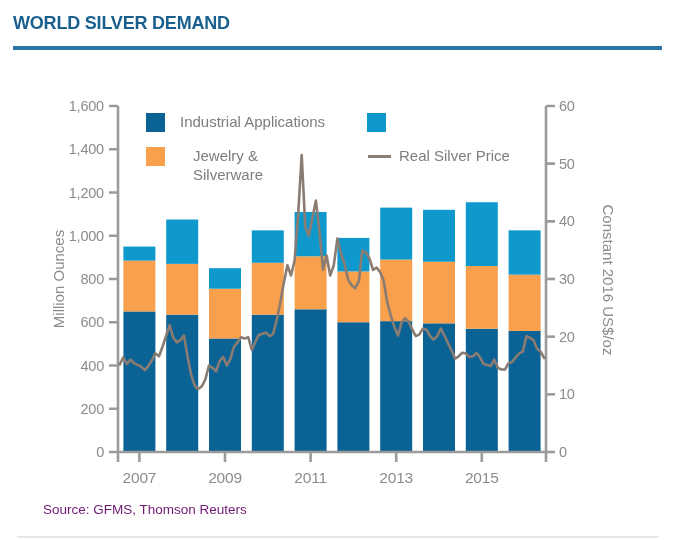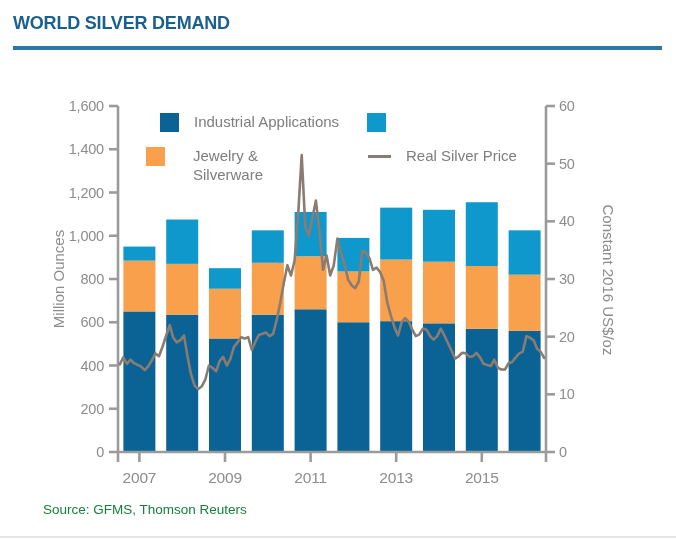--- a/index.html
+++ b/index.html
@@ -1,44 +1,44 @@
 <!DOCTYPE html>
 <html><head>
 <meta charset="utf-8">
 <style>
   html,body{margin:0;padding:0;background:#ffffff;}
   .page{
     position:relative;width:676px;height:540px;background:#ffffff;
-    font-family:"Liberation Sans",sans-serif;overflow:hidden;
+    font-family:"Liberation Sans",sans-serif;overflow:hidden;border-radius:31px;
   }
   .page-title{
     position:absolute;left:13px;top:13px;margin:0;
     font-size:18px;font-weight:700;letter-spacing:-0.2px;color:#1a608f;
   }
   .title-rule{
     position:absolute;left:13px;top:46px;width:649px;height:4px;background:#2a76a5;
   }
   .chart-svg{position:absolute;left:0;top:0;}
   .legend-item{
     position:absolute;display:flex;gap:15px;
     font-size:15px;line-height:19px;color:#7d7d7d;
   }
   .swatch{width:19px;height:19px;flex:none;margin-top:1px;}
   .line-swatch{width:23px;height:3px;flex:none;margin-top:9px;background:#8a7c72;}
-  .leg-industrial{left:146px;top:112px;margin-left:14px;}
+  .leg-industrial{left:146px;top:112px;}
   .leg-jewelry{left:146px;top:146px;gap:28px;}
   .leg-coins{left:367px;top:112px;}
-  .leg-price{left:368px;top:146px;gap:15px;}
+  .leg-price{left:368px;top:146px;gap:8px;}
   .axis-title{
     position:absolute;font-size:15px;color:#8c8c8c;white-space:nowrap;
   }
   .axis-title-left{left:58px;top:279px;transform:translate(-50%,-50%) rotate(-90deg);}
   .axis-title-right{left:608px;top:280px;transform:translate(-50%,-50%) rotate(90deg);}
   .source-note{
-    position:absolute;left:43px;top:502px;font-size:13.5px;color:#15803d;
+    position:absolute;left:43px;top:502px;font-size:13.5px;color:#701a75;
   }
   .bottom-rule{
     position:absolute;left:0;top:536px;width:676px;height:2px;background:#e6e6e6;
   }
 </style>
 </head>
 <body>
 
 <div class="page">
 

